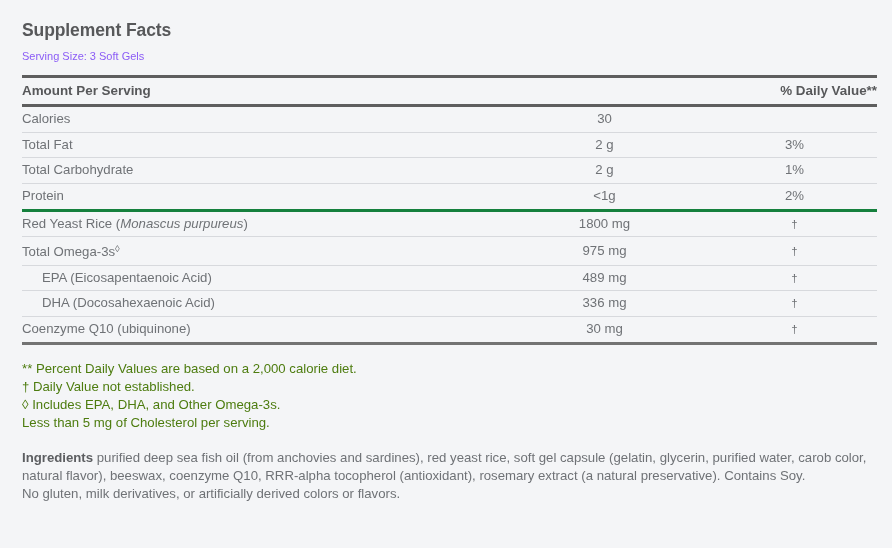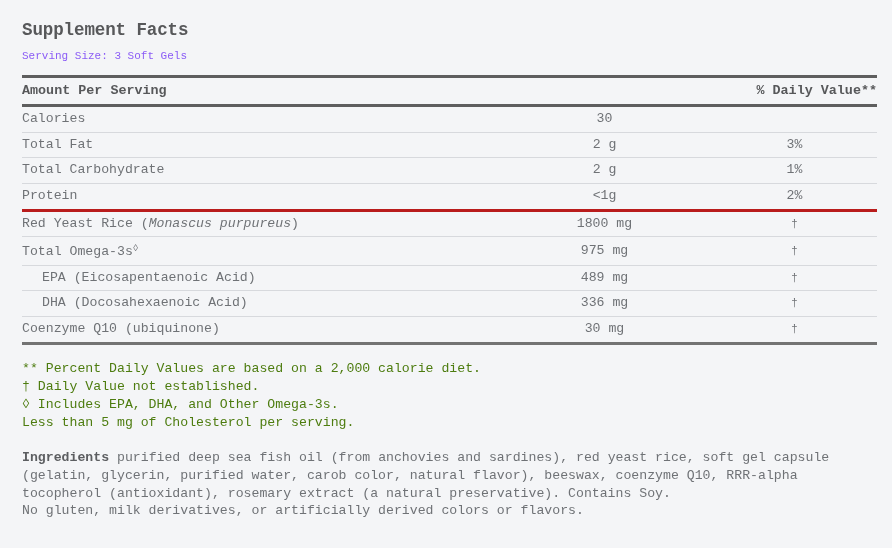--- a/index.html
+++ b/index.html
@@ -14,21 +14,20 @@
     color: #6b6e72;
     -webkit-font-smoothing: antialiased;
     overflow: hidden;
   }
   .panel {
     position: relative;
     width: 708px;
     height: 548px;
     box-sizing: border-box;
     padding: 20px 15px 0 22px;
-    font-family: Liberation Mono, monospace;
   }
   .title {
     font-size: 17.5px;
     font-weight: bold;
     color: #57585a;
     letter-spacing: -0.1px;
     margin: 0 0 9px 0;
     line-height: 1.2;
   }
   .serving {
@@ -66,21 +65,21 @@
   }
   .hdr-row th.amt { text-align: center; }
   .hdr-row th.dv  { text-align: right; }
 
   .facts tbody tr td {
     height: 24.6px;
     line-height: 24.6px;
     border-bottom: 1px solid #d7d9dd;
   }
   .facts tbody tr.thick-top td {
-    border-top: 3px solid #b91c1c;
+    border-top: 3px solid #15803d;
   }
   .facts tbody tr.last td {
     border-bottom: 3px solid #737373;
   }
   td.amt { text-align: center; }
   td.dv  { text-align: center; }
   td.name .indent { display: inline-block; padding-left: 20px; }
   .ital { font-style: italic; }
   .sup-d {
     font-size: 9.5px;

